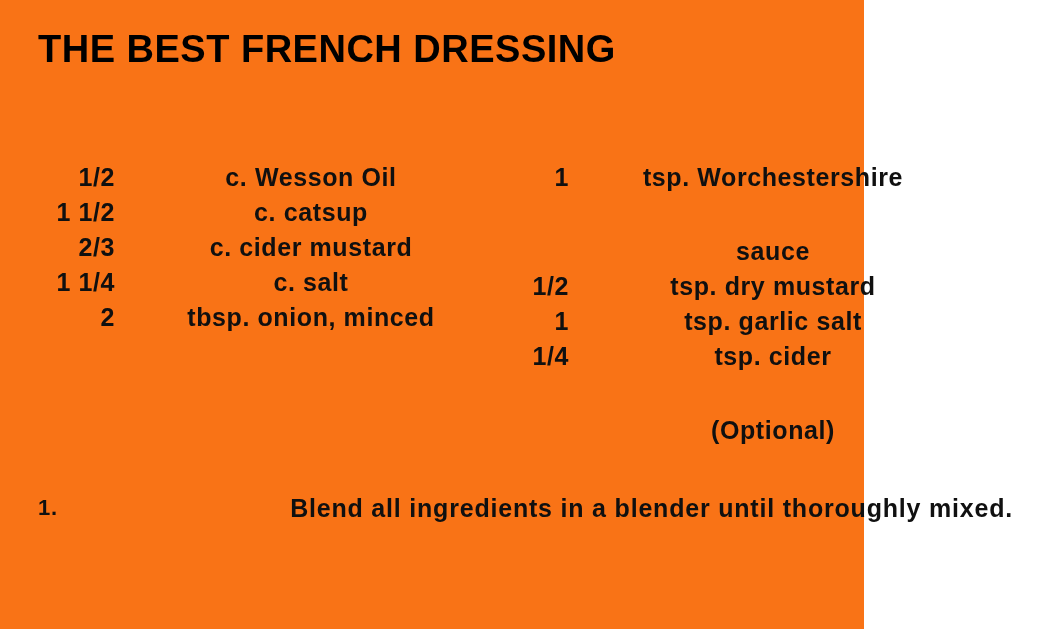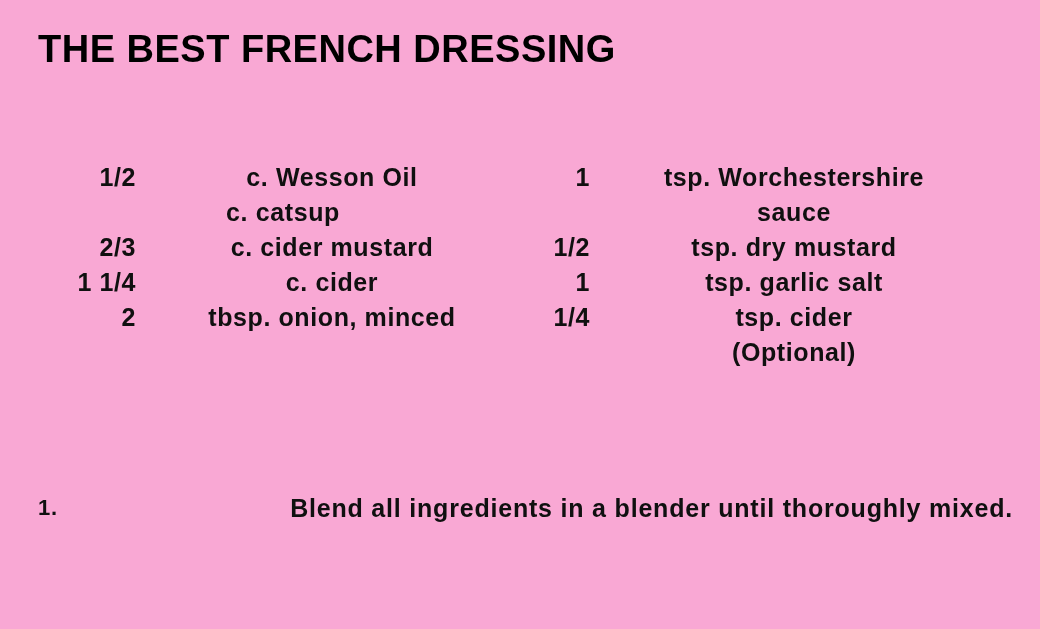--- a/index.html
+++ b/index.html
@@ -10,40 +10,40 @@
   body {
     width: 1040px;
     height: 629px;
     font-family: "Liberation Sans", sans-serif;
     color: #0a0a0a;
     position: relative;
     overflow: hidden;
   }
   .page {
     position: relative;
-    width: 1040px;
+    width: 864px;
     height: 629px;
-    background: #f9a8d4;
+    background: #f97316;
   }
 
   .recipe-title {
     position: absolute;
     left: 38px;
     top: 28px;
     font-size: 38px;
     font-weight: bold;
     letter-spacing: 0.5px;
     font-family: "Liberation Sans", sans-serif;
     color: #000000;
     white-space: nowrap;
   }
 
   .ingredients {
     position: absolute;
-    left: 48px;
+    left: 27px;
     top: 160px;
     width: 960px;
     display: flex;
     flex-direction: row;
     align-items: flex-start;
   }
 
   .col {
     display: flex;
     flex-direction: column;
@@ -83,20 +83,21 @@
     flex: 0 0 auto;
   }
 
   .item {
     flex: 1 1 auto;
     text-align: center;
   }
 
   .item-indent-right {
     padding-left: 82px;
+    margin-top: 39px;
   }
 
   .steps {
     position: absolute;
     left: 38px;
     top: 490px;
     width: 975px;
   }
 
   .step {
@@ -129,29 +130,30 @@
   <div class="recipe-title">THE BEST FRENCH DRESSING</div>
 
   <div class="ingredients">
 
     <div class="col col-left">
       <div class="ing-row">
         <span class="amount">1/2</span>
         <span class="item">c. Wesson Oil</span>
       </div>
       <div class="ing-row">
+        <span class="amount">1 1/2</span>
         <span class="item">c. catsup</span>
       </div>
       <div class="ing-row">
         <span class="amount">2/3</span>
         <span class="item">c. cider mustard</span>
       </div>
       <div class="ing-row">
         <span class="amount">1 1/4</span>
-        <span class="item">c. cider</span>
+        <span class="item">c. salt</span>
       </div>
       <div class="ing-row">
         <span class="amount">2</span>
         <span class="item">tbsp. onion, minced</span>
       </div>
     </div>
 
     <div class="col col-right">
       <div class="ing-row">
         <span class="amount-right">1</span>

